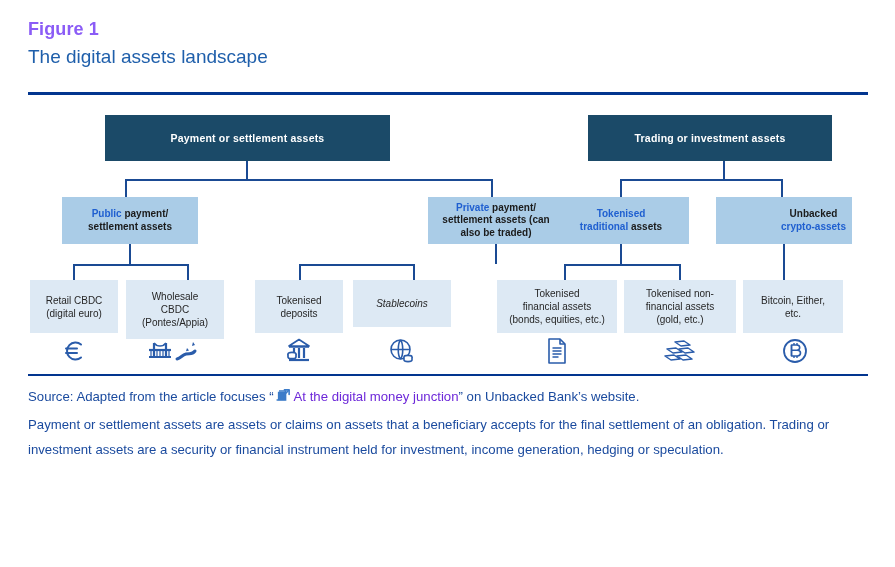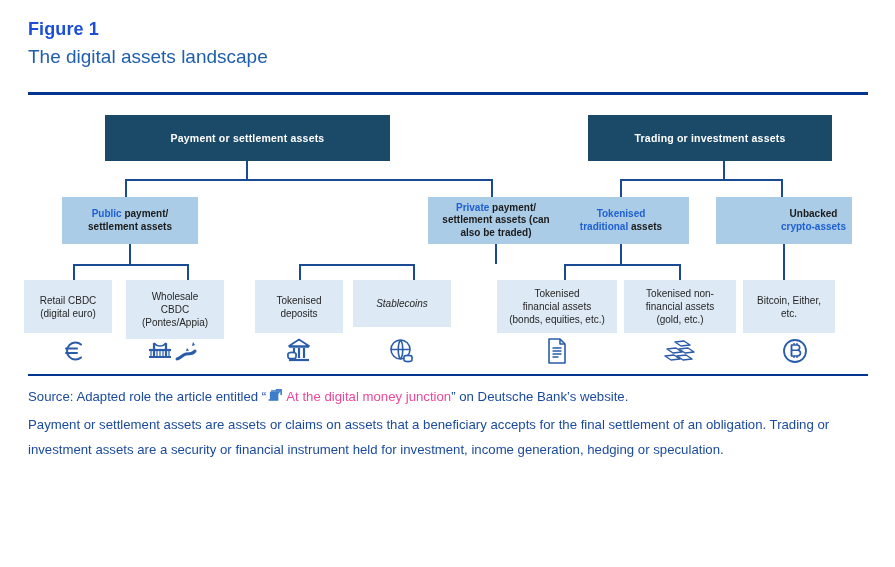--- a/index.html
+++ b/index.html
@@ -19,21 +19,21 @@
   
   #figure-header {
     position: absolute;
     left: 28px;
     top: 18px;
     width: 840px;
   }
   #figure-number {
     font-size: 18px;
     font-weight: bold;
-    color: #1d4ed8;
+    color: #8b5cf6;
     letter-spacing: 0.1px;
     line-height: 22px;
   }
   #figure-title {
     font-size: 19px;
     font-weight: normal;
     color: #1f5fab;
     line-height: 26px;
     margin-top: 4px;
   }
@@ -116,21 +116,21 @@
   #notes {
     position: absolute;
     left: 28px;
     top: 384px;
     width: 842px;
     font-size: 13.2px;
     line-height: 25.5px;
     color: #1a4a9e;
   }
   #notes p { margin: 0; }
-  .ext-link-text { color: #ec4899; }
+  .ext-link-text { color: #6d28d9; }
   .ext-link-icon {
     display: inline-block;
     vertical-align: -2px;
     margin: 0 3px 0 2px;
   }
 </style>
 </head>
 <body>
 
 <div id="figure-header">
@@ -170,21 +170,21 @@
   <div class="conn conn-v" style="left:129px; top:144px; width:2px; height:20px;"></div>
   <div class="conn conn-h" style="left:73px; top:164px; width:116px; height:2px;"></div>
   <div class="conn conn-v" style="left:73px; top:164px; width:2px; height:16px;"></div>
   <div class="conn conn-v" style="left:187px; top:164px; width:2px; height:16px;"></div>
 
   <div class="conn conn-v" style="left:495px; top:144px; width:2px; height:20px;"></div>
   <div class="conn conn-h" style="left:299px; top:164px; width:116px; height:2px; left:299px;"></div>
   <div class="conn conn-v" style="left:299px; top:164px; width:2px; height:16px;"></div>
   <div class="conn conn-v" style="left:413px; top:164px; width:2px; height:16px;"></div>
 
-  <div class="node node-leaf" style="left:24px; top:180px; width:88px; height:53px;text-align:center;">
+  <div class="node node-leaf" style="left:30px; top:180px; width:88px; height:53px;text-align:center;">
     <span class="inner">
       <span>Retail CBDC</span><br>
       <span>(digital euro)</span>
     </span>
   </div>
   <div class="node node-leaf" style="left:126px; top:180px; width:98px; height:59px;">
     <span class="inner">
       <span>Wholesale</span><br>
       <span>CBDC</span><br>
       <span>(Pontes/Appia)</span>
@@ -237,21 +237,21 @@
       <span>(bonds, equities, etc.)</span>
     </span>
   </div>
   <div class="node node-leaf" style="left:624px; top:180px; width:112px; height:53px;">
     <span class="inner">
       <span>Tokenised non-</span><br>
       <span>financial assets</span><br>
       <span>(gold, etc.)</span>
     </span>
   </div>
-  <div class="node node-leaf" style="left:743px; top:180px; width:92px; height:53px;">
+  <div class="node node-leaf" style="left:743px; top:180px; width:100px; height:53px;">
     <span class="inner">
       <span>Bitcoin, Either,</span><br>
       <span>etc.</span>
     </span>
   </div>
 
   <div class="icon-cell" style="left:30px; top:236px; width:88px; height:30px;">
     <svg width="26" height="26" viewBox="0 0 26 26" fill="none" stroke="#2a5caa" stroke-width="2">
       <path d="M20 6.5a8.5 8.5 0 1 0 0 13" stroke-linecap="round"></path>
       <path d="M5 10.5h11M5 15h11" stroke-linecap="round"></path>
@@ -317,20 +317,20 @@
       <circle cx="14" cy="14" r="11"></circle>
       <path d="M10.5 8h5.2c1.8 0 3 1 3 2.6s-1.2 2.7-3 2.7h-5.2zM10.5 13.3h5.8c2 0 3.2 1.1 3.2 2.8s-1.2 2.9-3.2 2.9h-5.8z" stroke-width="1.6" stroke-linejoin="round"></path>
       <path d="M10.5 8v11M13 6v2M13 19v2M16 6v2M16 19v2" stroke-width="1.4"></path>
     </svg>
   </div>
 
 </div>
 
 <div id="notes-rule"></div>
 <div id="notes">
-  <p><span>Source: Adapted role the article entitled “</span><span class="ext-link-icon"><svg width="15" height="15" viewBox="0 0 16 16" fill="none" stroke="#3d7cc9" stroke-width="1.7">
+  <p><span>Source: Adapted from the article focuses “</span><span class="ext-link-icon"><svg width="15" height="15" viewBox="0 0 16 16" fill="none" stroke="#3d7cc9" stroke-width="1.7">
           <path d="M2.2 3.2h7v9.6h-9.6" transform="translate(1,0)"></path>
           <rect x="2" y="4" width="8" height="9" fill="#3d7cc9" stroke="none"></rect>
           <path d="M9 2h5v5" stroke-linecap="round" stroke-linejoin="round"></path>
           <path d="M13.6 2.4L8.4 7.6" stroke-linecap="round"></path>
-        </svg></span><span class="ext-link-text">At the digital money junction</span><span>” on Deutsche Bank’s website.</span></p>
+        </svg></span><span class="ext-link-text">At the digital money junction</span><span>” on Unbacked Bank’s website.</span></p>
   <p>Payment or settlement assets are assets or claims on assets that a beneficiary accepts for the final settlement of an obligation. Trading or investment assets are a security or financial instrument held for investment, income generation, hedging or speculation.</p>
 </div>
 
 </body></html>

